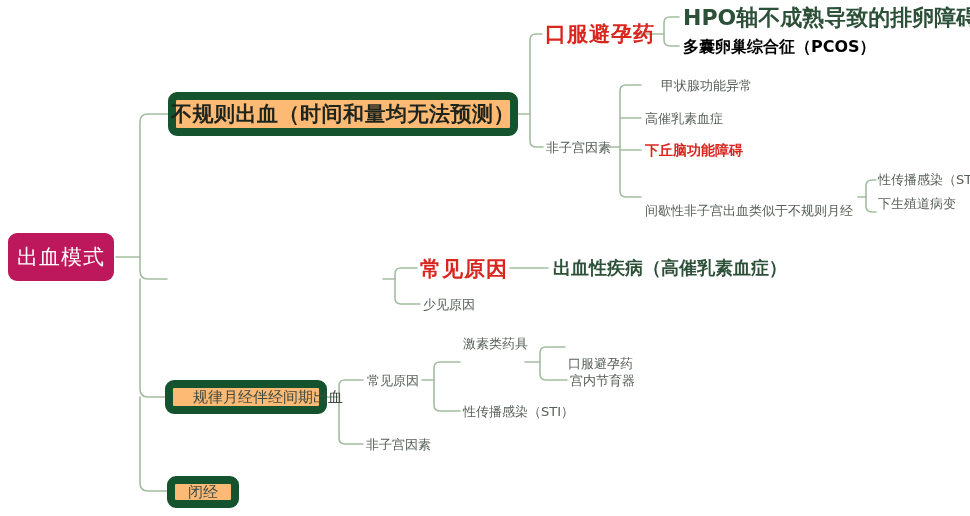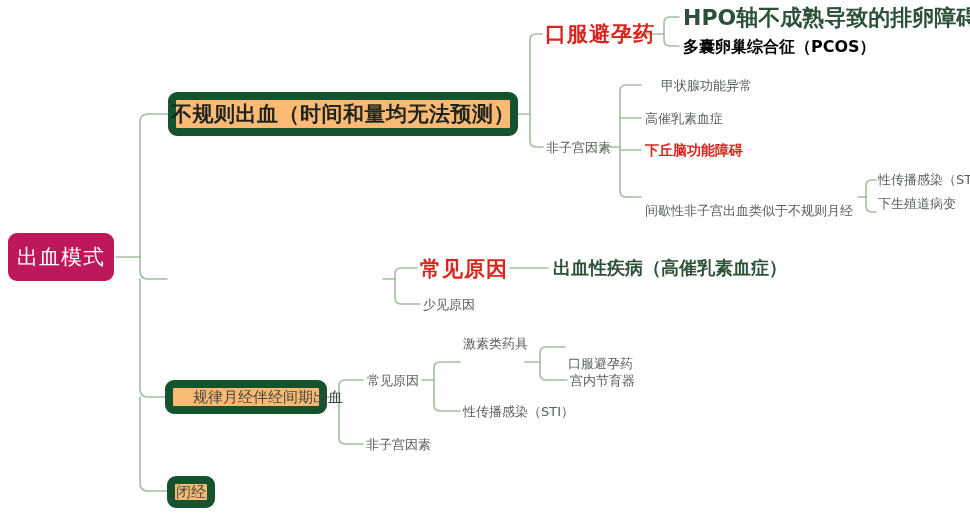--- a/index.html
+++ b/index.html
@@ -24,21 +24,21 @@
 
   
   .box {
     background:#fdba74; border:8px solid #14532d; border-radius:9px;
     display:flex; align-items:center; justify-content:center;
     color:#1d241e;
   }
   .box-b1 { left:168px; top:92px;  width:350px; height:44px; font-size:21px; font-weight:bold; letter-spacing:.5px; }
   .box-b2 { left:167px; top:257px; width:216px; height:45px; font-size:22px; font-weight:bold; }
   .box-b3 { left:165px; top:380px; width:162px; height:34px; font-size:15px; color:#3f4a42;padding-left:44px; }
-  .box-b4 { left:167px; top:476px; width:48px;  height:32px; font-size:15px; color:#3f4a42; }
+  .box-b4 { left:167px; top:476px; width:72px;  height:32px; font-size:15px; color:#3f4a42; }
 
   
   .t       { color:#565f57; font-size:13px; line-height:16px; }
   .t-red-lg   { color:#d9251d; font-size:21px; line-height:26px; font-weight:bold; letter-spacing:1px; }
   .t-red-sm   { color:#000000; font-size:16px; line-height:16px; font-weight:bold; }
   .t-red-md   { color:#d9251d; font-size:14px; line-height:17px; font-weight:bold; }
   .t-green-lg { color:#2d5138; font-size:22px; line-height:23px; font-weight:bold; }
   .t-green-md { color:#2d5138; font-size:18px; line-height:22px; font-weight:bold; }
 </style>
 </head>

